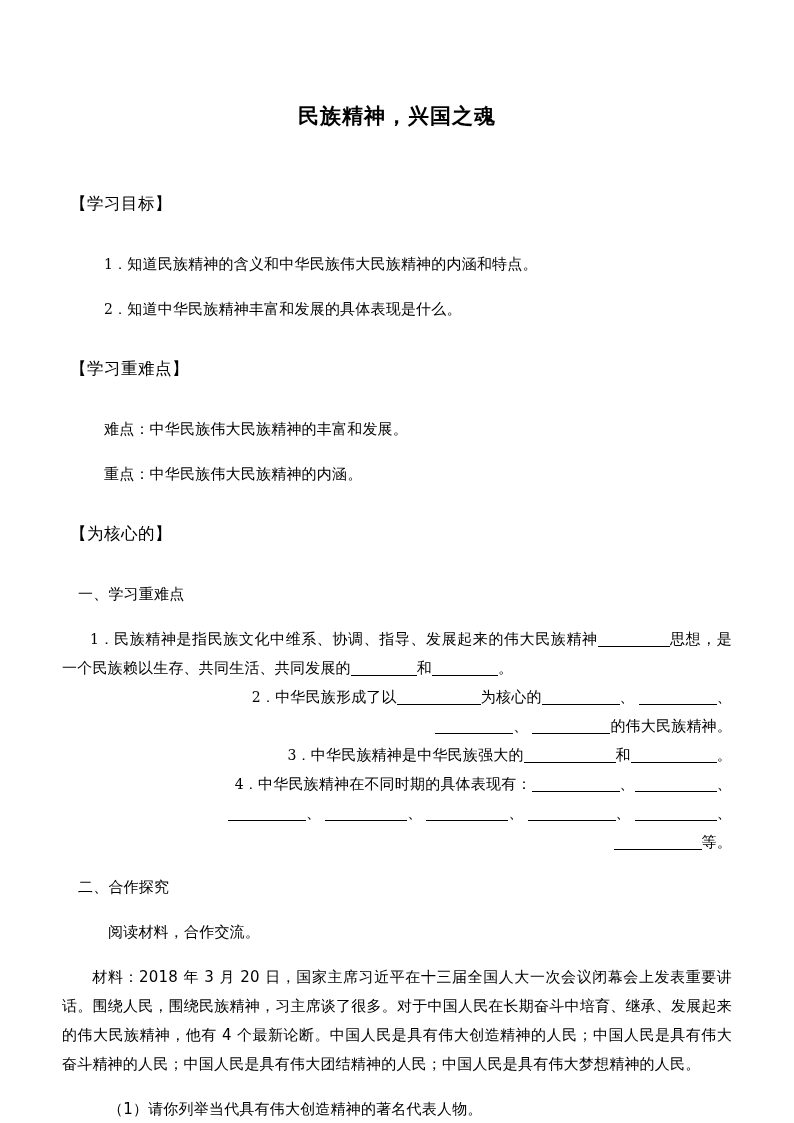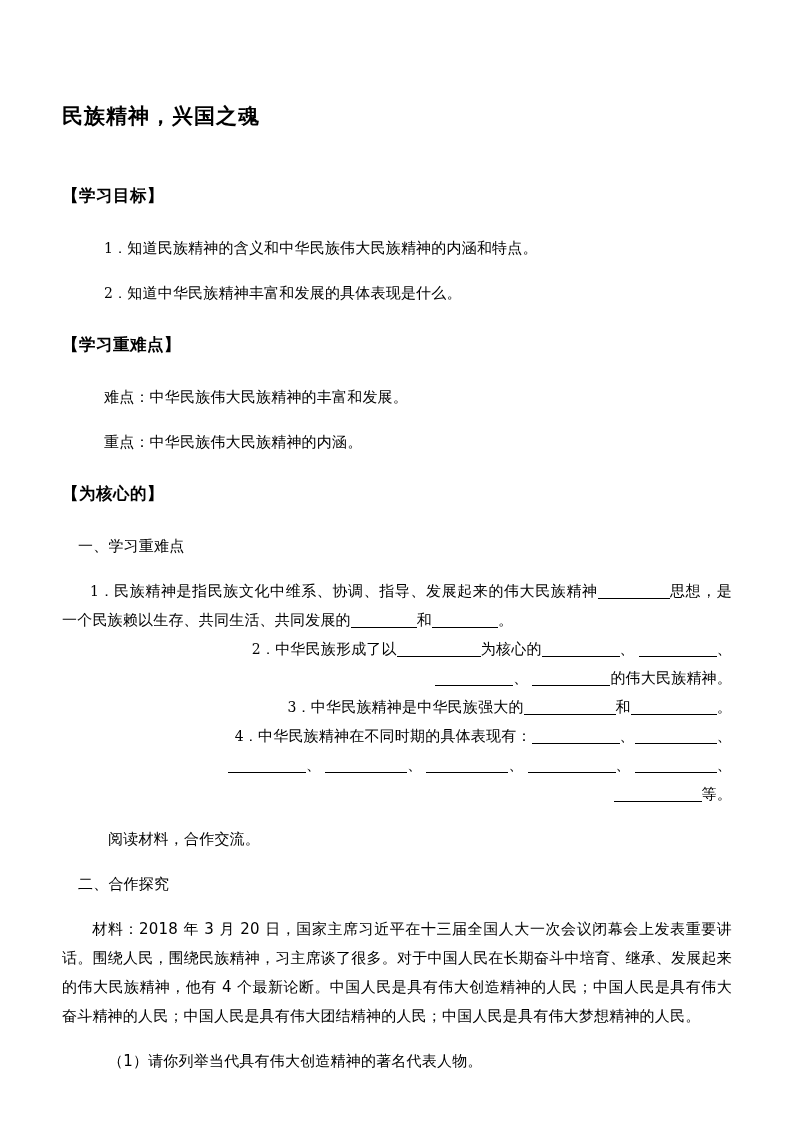--- a/index.html
+++ b/index.html
@@ -16,33 +16,33 @@
     overflow: hidden;
   }
   .page {
     width: 794px;
     height: 1123px;
     box-sizing: border-box;
     padding: 0 62px;
     position: relative;
   }
   .doc-title {
-    text-align: left;
+    text-align: center;
     font-size: 21px;
     font-weight: bold;
     letter-spacing: 1px;
     margin: 0;
     padding-top: 103px;
     line-height: 1.2;
     font-family: "DejaVu Serif", "Liberation Serif", serif;
   }
   .section-header {
     font-size: 16.5px;
-    font-weight: bold;
-    margin: 0;
+    font-weight: normal;
+    margin: 8px;
     line-height: 1.2;
     font-family: "DejaVu Serif", "Liberation Serif", serif;
     letter-spacing: 0.5px;
   }
   .gap-title-obj { height: 58px; }
   .gap-after-header { height: 12px; }
   .gap-before-header { height: 11px; }
 
   .body-line {
     font-size: 15px;
@@ -148,22 +148,22 @@
   </div>
 
   <div class="line-row">
     <span class="blank b-w4"></span><span>、</span><span class="sep"></span><span class="blank b-w8"></span><span>、</span><span class="sep"></span><span class="blank b-w8"></span><span>、</span><span class="sep"></span><span class="blank b-w7"></span><span>、</span><span class="sep"></span><span class="blank b-w8"></span><span>、</span>
   </div>
 
   <div class="line-row">
     <span class="blank b-w7"></span><span>等。</span>
   </div>
 
+  <div class="body-line">二、合作探究</div>
   <div class="body-line indent-2">阅读材料，合作交流。</div>
-  <div class="body-line">二、合作探究</div>
 
   <div class="body-para material-block">
     <span style="display:inline-block;width:30px;"></span><span>材料：2018 年 3 月 20 日，国家主席习近平在十三届全国人大一次会议闭幕会上发表重要讲话。围绕人民，围绕民族精神，习主席谈了很多。对于中国人民在长期奋斗中培育、继承、发展起来的伟大民族精神，他有 4 个最新论断。中国人民是具有伟大创造精神的人民；中国人民是具有伟大奋斗精神的人民；中国人民是具有伟大团结精神的人民；中国人民是具有伟大梦想精神的人民。</span>
   </div>
 
   <div class="body-line indent-2">（1）请你列举当代具有伟大创造精神的著名代表人物。</div>
 
 </div>
 
 </body></html>

